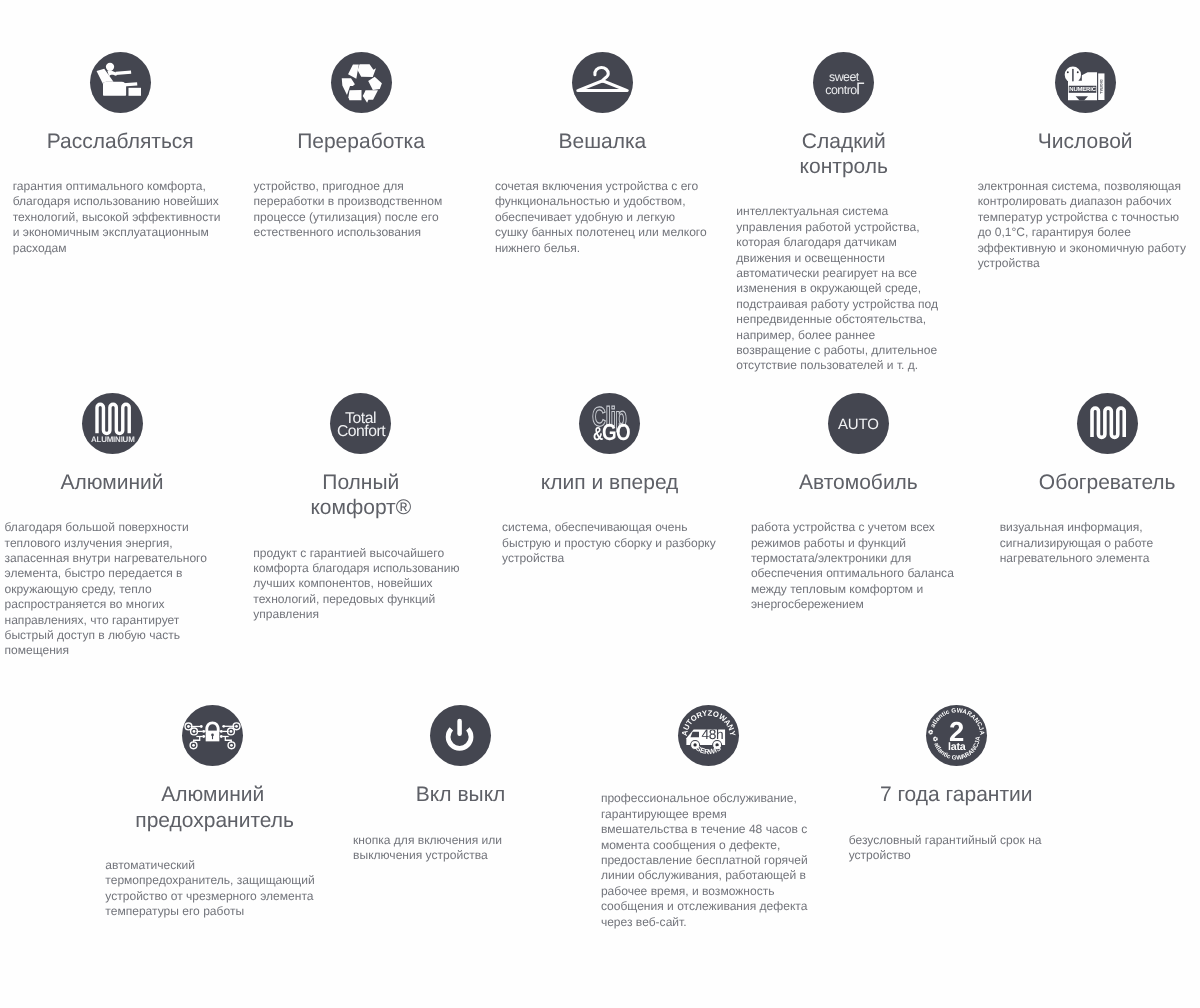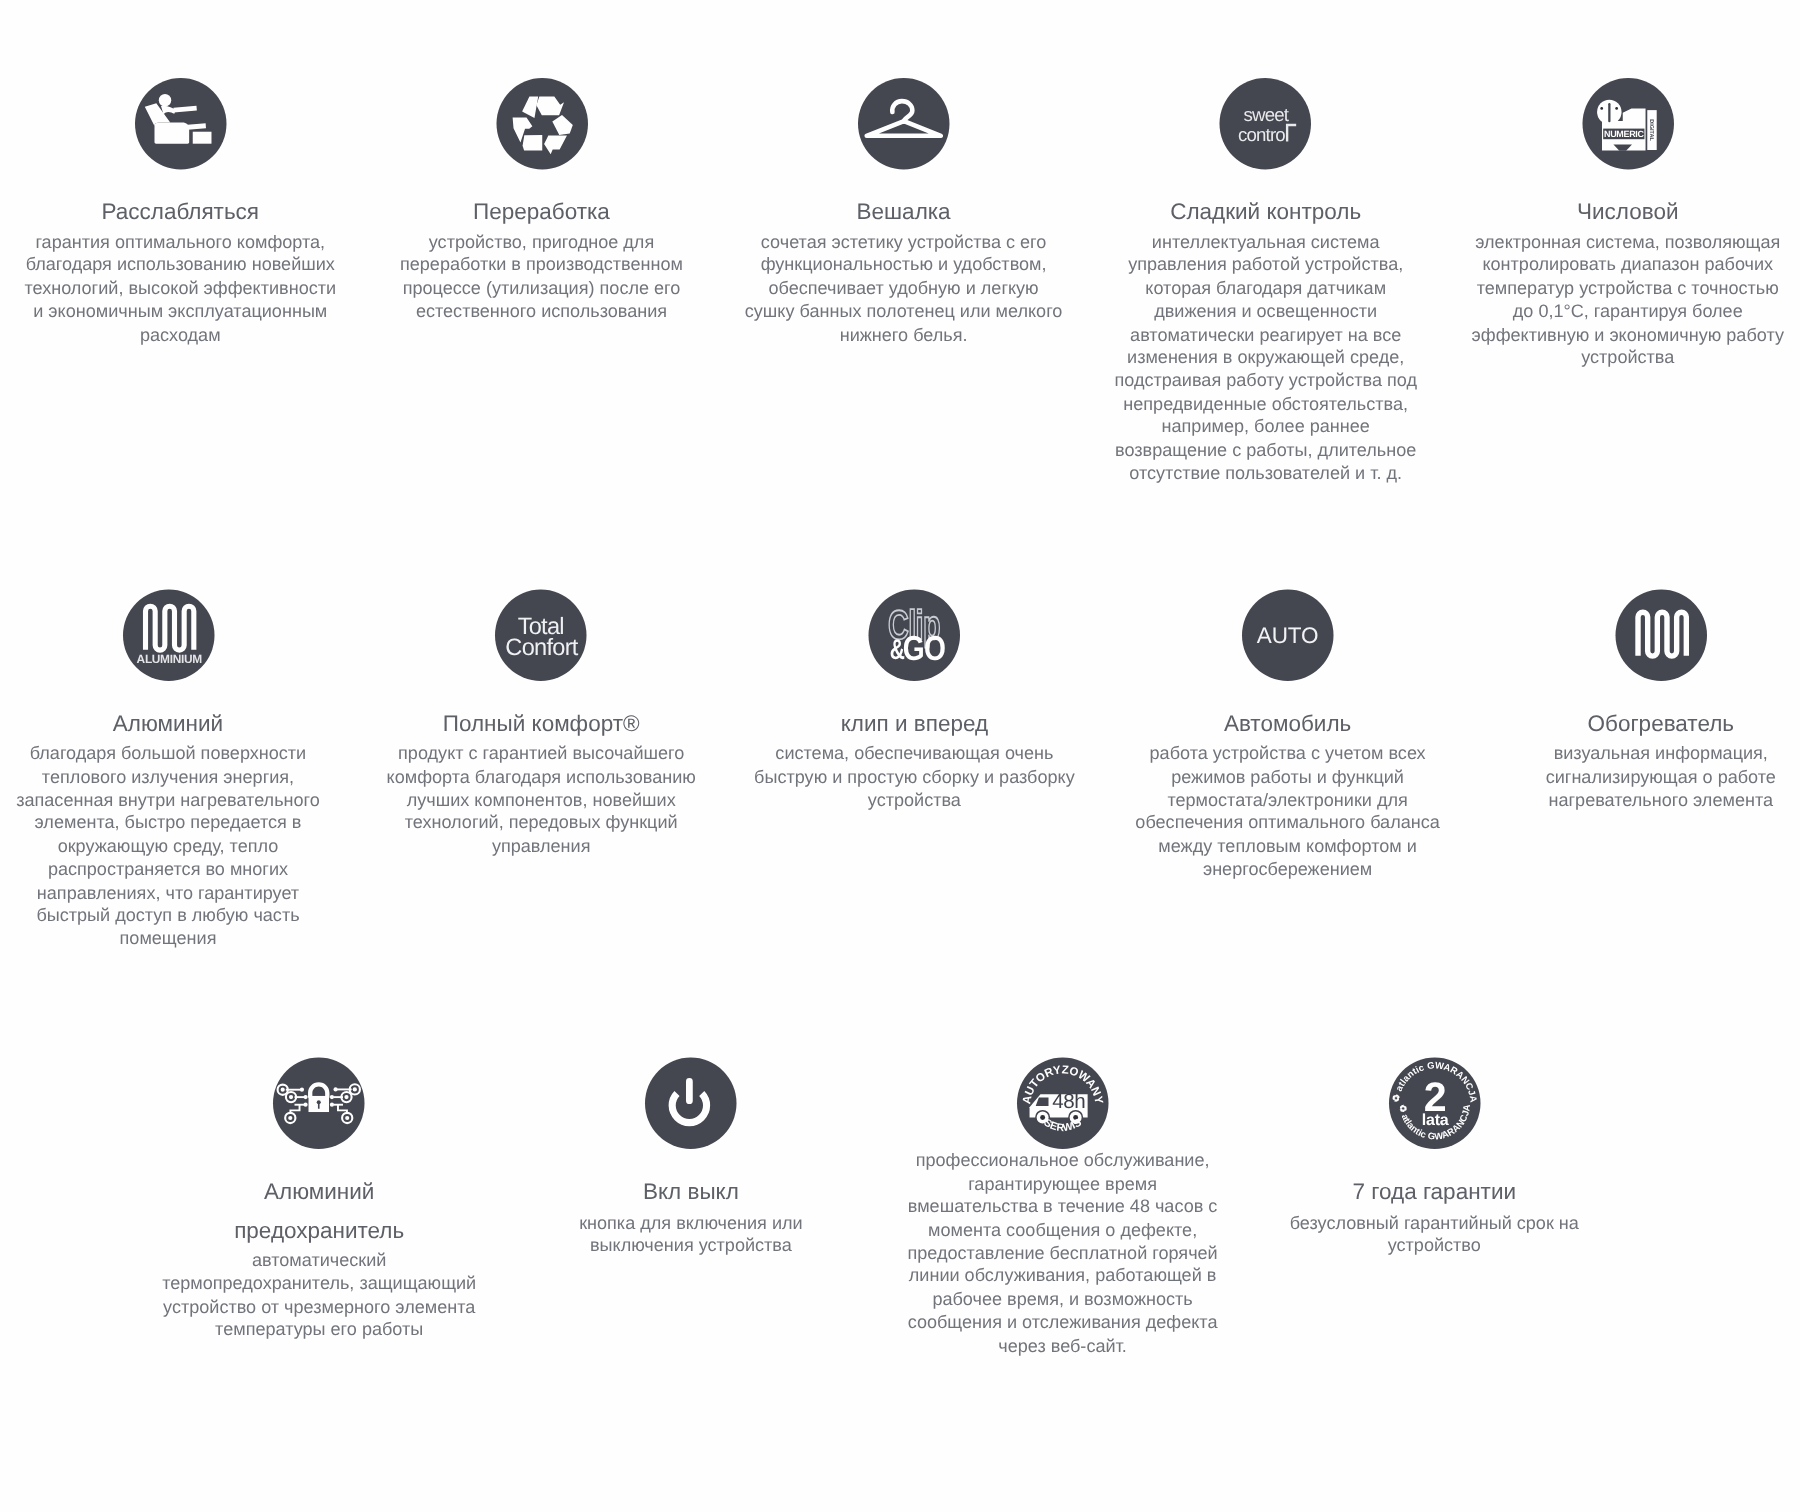--- a/index.html
+++ b/index.html
@@ -12,23 +12,23 @@
     text-rendering:geometricPrecision;
   }
   .page{opacity:0.995;position:relative;width:1200px;height:1008px;overflow:hidden;background:#fefefe;}
   .grid-row{position:static;}
   .cell{position:absolute;display:flex;flex-direction:column;align-items:center;}
   .iconwrap{width:61px;height:61px;border-radius:50%;background:#444650;
     display:block;overflow:hidden;flex:none;}
   .iconwrap svg{display:block;width:61px;height:61px;}
   .iconwrap svg text{paint-order:stroke;}
   .iconwrap svg{opacity:0.995;}
-  .title{opacity:0.995;font-size:15px;color:#5e6067;text-align:center;line-height:25.4px;font-weight:400;
+  .title{opacity:0.995;font-size:21px;color:#5e6067;text-align:center;line-height:25.4px;font-weight:400;
     margin-top:15.9px;width:155px;}
-  .desc{opacity:0.995;font-size:12.05px;color:#72747b;text-align:center;line-height:15.4px;margin-top:0;width:215px;}
+  .desc{opacity:0.995;font-size:12.05px;color:#72747b;line-height:15.4px;margin-top:25px;width:215px;}
 </style>
 </head>
 <body>
 
 <div class="page">
   <div class="grid-row">
     <div class="cell" style="left:12.7px;top:51.7px;width:215px">
       <div class="iconwrap">
           <svg viewBox="0 0 100 100" xmlns="http://www.w3.org/2000/svg">
             <g fill="#fff">
@@ -64,21 +64,21 @@
     <div class="cell" style="left:494.9px;top:51.7px;width:215px">
       <div class="iconwrap">
           <svg viewBox="0 0 100 100" xmlns="http://www.w3.org/2000/svg">
             <g fill="none" stroke="#fff" stroke-width="5.0" stroke-linecap="round" stroke-linejoin="round">
 <path d="M37.6 37.2 C36.6 31.2 41.2 25.3 48.0 25.3 C54.5 25.3 59.4 29.8 59.4 35.6 C59.4 42.2 50.2 42.6 50.2 47.8"></path>
 <path d="M50.2 47.2 L90.5 63.2 L9.5 63.2 Z"></path>
 </g>
           </svg>
         </div>
       <div class="title">Вешалка</div>
-      <div class="desc">сочетая эстетику устройства с его функциональностью и удобством, обеспечивает удобную и легкую сушку банных полотенец или мелкого нижнего белья.</div>
+      <div class="desc">сочетая включения устройства с его функциональностью и удобством, обеспечивает удобную и легкую сушку банных полотенец или мелкого нижнего белья.</div>
     </div>
     <div class="cell" style="left:736.3px;top:51.7px;width:215px">
       <div class="iconwrap">
           <svg viewBox="0 0 100 100" xmlns="http://www.w3.org/2000/svg">
             <g fill="#e9eaec" font-family="Liberation Sans, sans-serif">
 <text x="50.6" y="47.3" text-anchor="middle" font-size="20.4" letter-spacing="-0.9">sweet</text>
 <text x="20.2" y="69.4" font-size="20.4" letter-spacing="-0.9">contro</text>
 <path d="M72.6 50.0 L83.8 50.0 L83.8 52.6 L75.2 52.6 L75.2 69.4 L72.6 69.4 Z"></path>
 </g>
           </svg>

